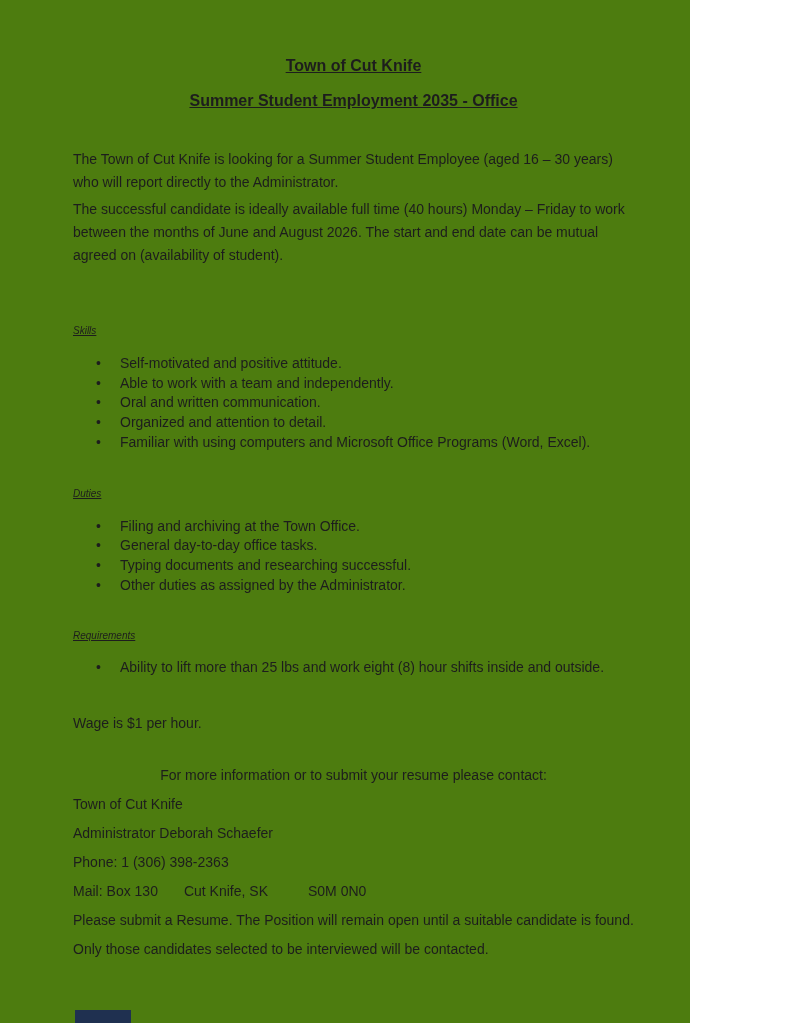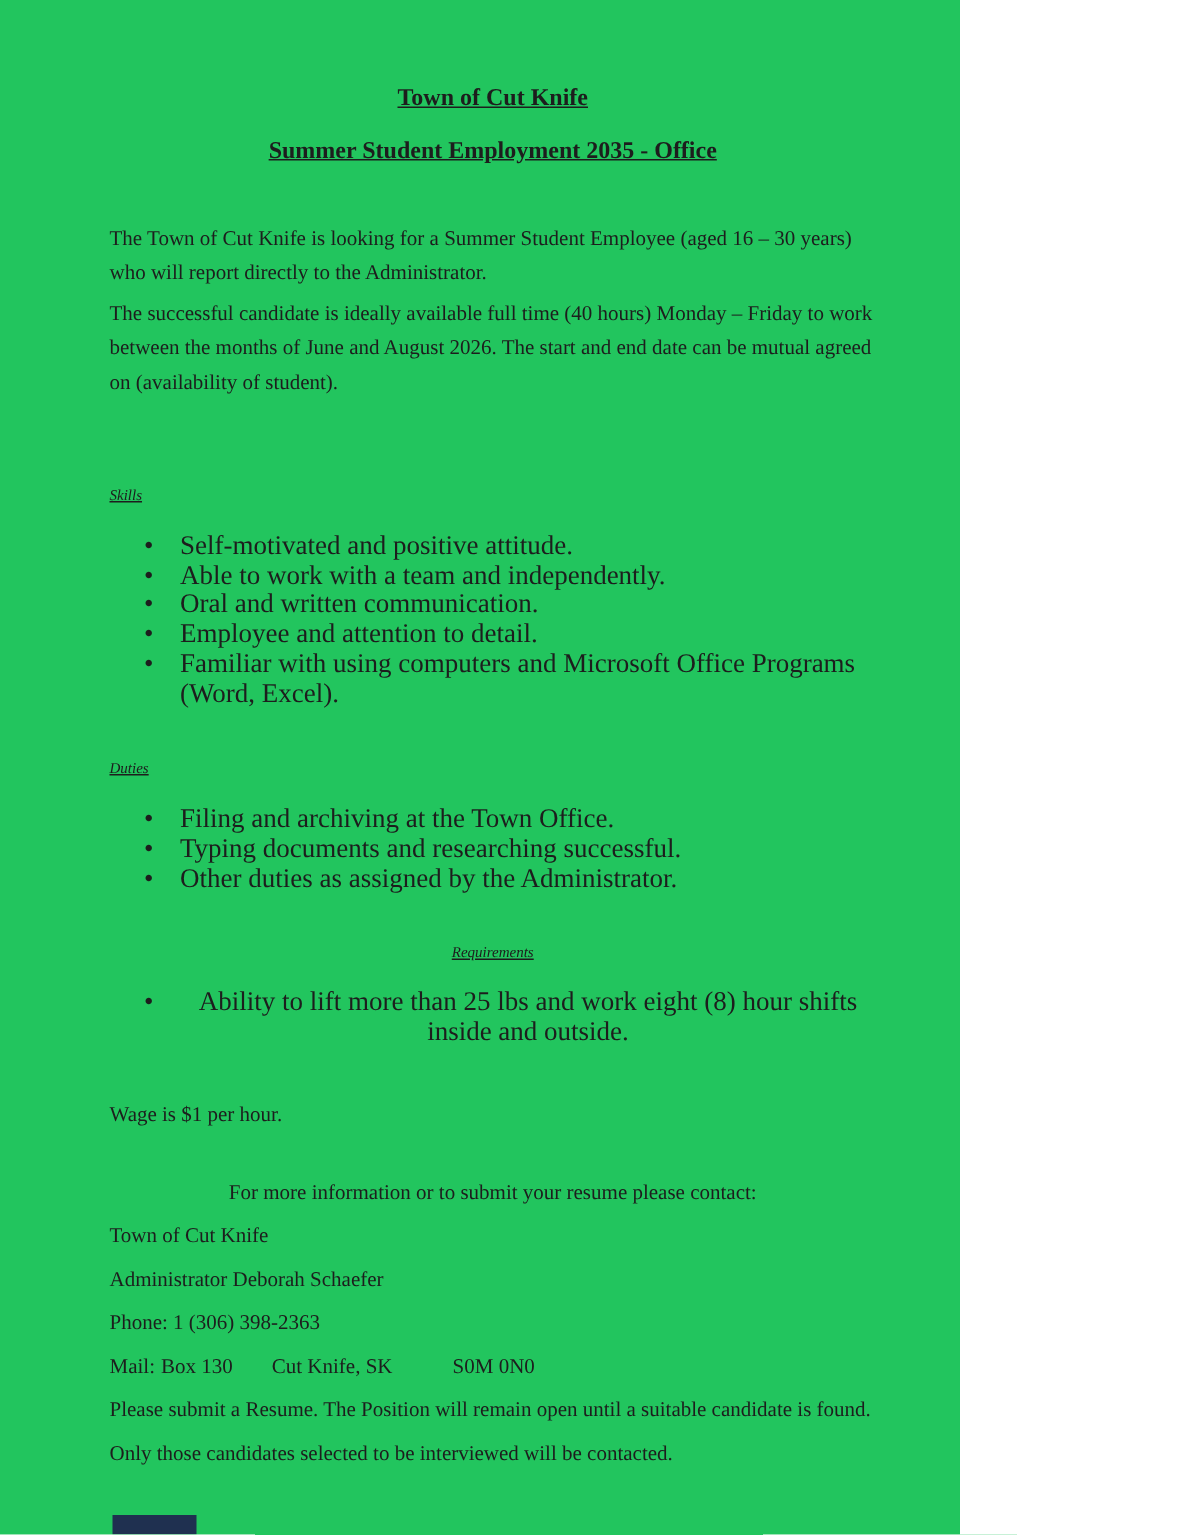--- a/index.html
+++ b/index.html
@@ -1,22 +1,22 @@
 <!DOCTYPE html>
 <html style="--footer-bar: #1f3050; --text-color: #1d1d1d;"><head>
 <meta charset="utf-8">
 <style>
   html, body { margin: 0; padding: 0; background: #ffffff; }
   .page {
     position: relative;
-    width: 640px;
+    width: 690px;
     height: 1023px;
-    background: #22c55e;
+    background: #4d7c0f;
     overflow: hidden;
-    font-family: Liberation Serif, serif;
+    font-family: Liberation Sans, sans-serif;
     color: var(--text-color, #1d1d1d);
   }
   .content { padding: 57px 56px 0 73px; }
 
   .title {
     font-size: 16px;
     line-height: 17px;
     font-weight: 700;
     text-decoration: underline;
     text-align: center;
@@ -34,27 +34,27 @@
   h2.sec {
     font-size: 10px;
     line-height: 16px;
     font-weight: 400;
     font-style: italic;
     text-decoration: underline;
     margin: 0;
   }
   #sec-skills { margin-top: 56px; }
   #sec-duties { margin-top: 33px; }
-  #sec-requirements { margin-top: 33px; text-align: center; }
+  #sec-requirements { margin-top: 33px; }
 
   ul.bullets {
     list-style: none;
     margin: 15px 0 0 0;
     padding: 0 0 0 23px;
-    font-size: 18px;
+    font-size: 14px;
   }
   ul.bullets li {
     position: relative;
     padding-left: 24px;
     line-height: 19.7px;
   }
   ul.bullets li::before {
     content: "\2022";
     position: absolute;
     left: 0;
@@ -96,29 +96,30 @@
 
     <p class="para first">The Town of Cut Knife is looking for a Summer Student Employee (aged 16 – 30 years) who will report directly to the Administrator.</p>
     <p class="para">The successful candidate is ideally available full time (40 hours) Monday – Friday to work between the months of June and August 2026. The start and end date can be mutual agreed on (availability of student).</p>
 
     <section id="sec-skills">
       <h2 class="sec">Skills</h2>
       <ul class="bullets">
         <li>Self-motivated and positive attitude.</li>
         <li>Able to work with a team and independently.</li>
         <li>Oral and written communication.</li>
-        <li>Employee and attention to detail.</li>
+        <li>Organized and attention to detail.</li>
         <li>Familiar with using computers and Microsoft Office Programs (Word, Excel).</li>
       </ul>
     </section>
 
     <section id="sec-duties">
       <h2 class="sec">Duties</h2>
       <ul class="bullets">
         <li>Filing and archiving at the Town Office.</li>
+        <li>General day-to-day office tasks.</li>
         <li>Typing documents and researching successful.</li>
         <li>Other duties as assigned by the Administrator.</li>
       </ul>
     </section>
 
     <section id="sec-requirements">
       <h2 class="sec">Requirements</h2>
       <ul class="bullets">
         <li>Ability to lift more than 25 lbs and work eight (8) hour shifts inside and outside.</li>
       </ul>

